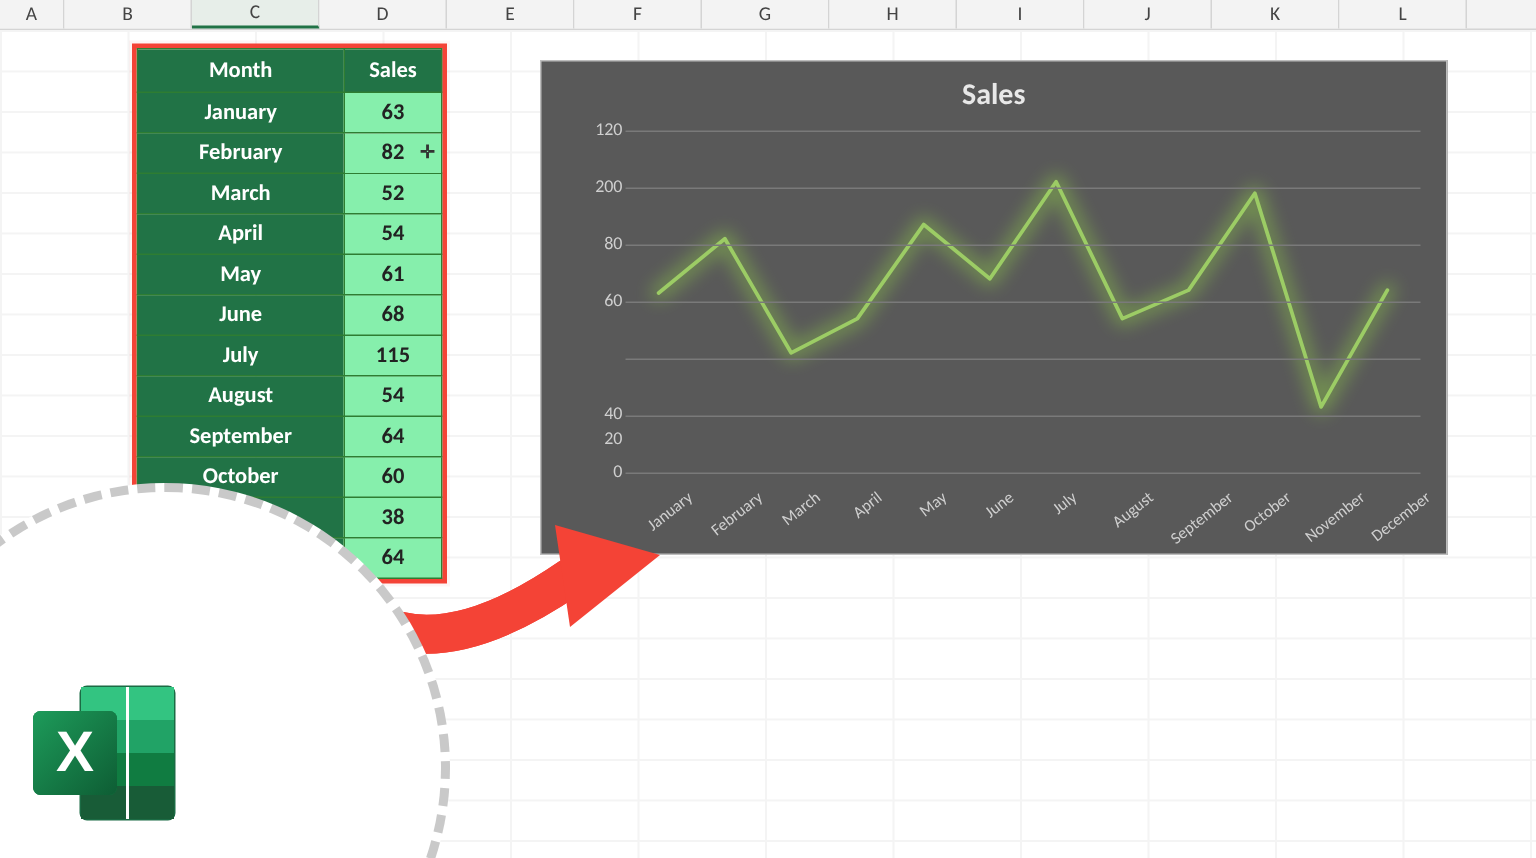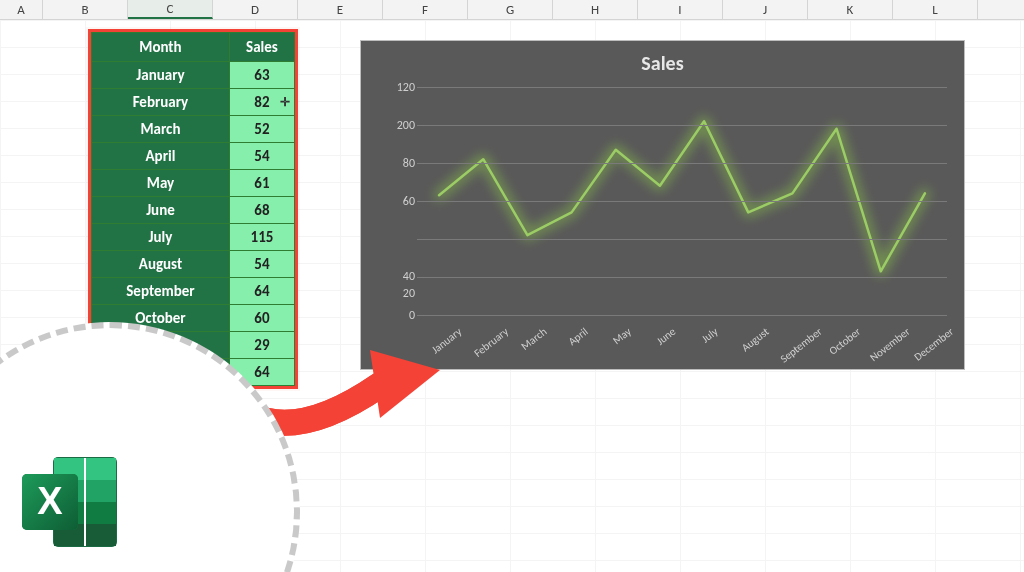--- a/index.html
+++ b/index.html
@@ -274,21 +274,21 @@
       <tr>
         <td class="month">September</td>
         <td>64</td>
       </tr>
       <tr>
         <td class="month">October</td>
         <td>60</td>
       </tr>
       <tr>
         <td class="month">November</td>
-        <td>29</td>
+        <td>38</td>
       </tr>
       <tr>
         <td class="month">December</td>
         <td>64</td>
       </tr>
     </tbody>
 </table>
 
 <div class="chart-panel">
   <div class="chart-title">Sales</div>

